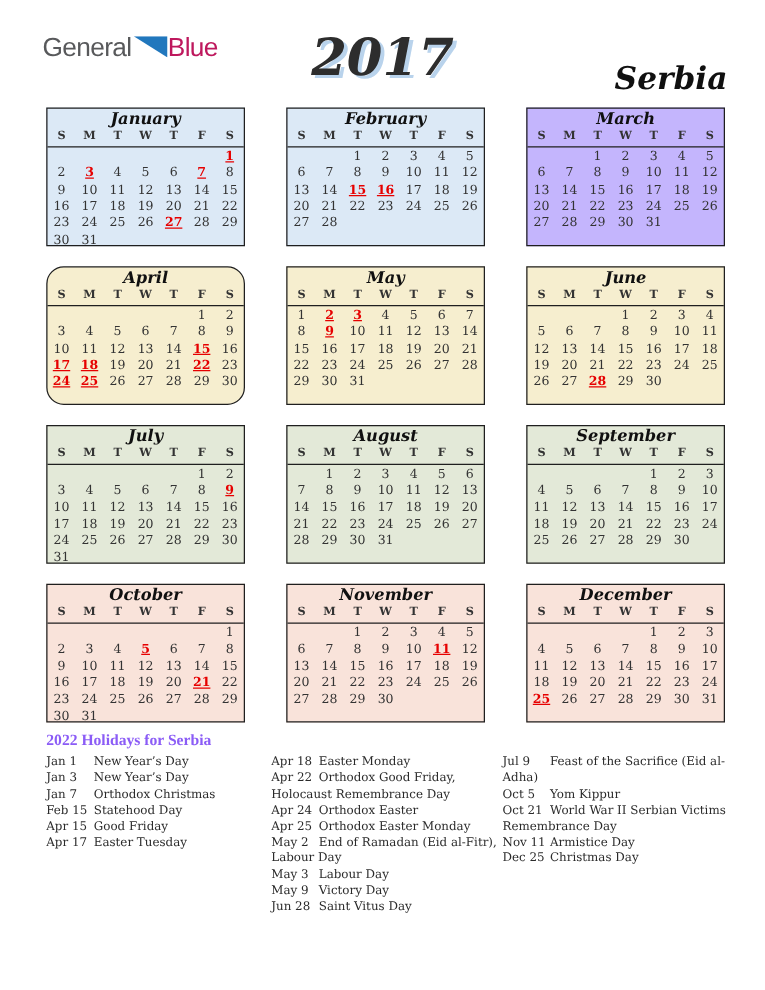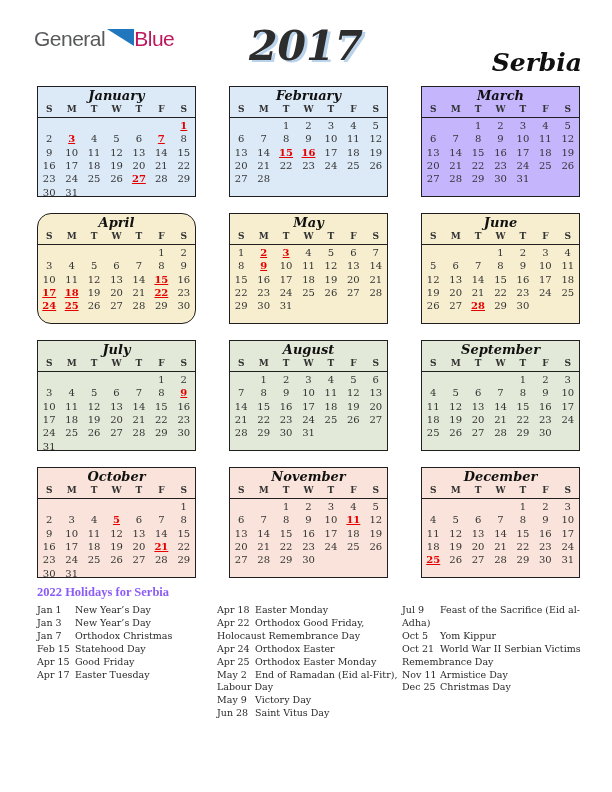--- a/index.html
+++ b/index.html
@@ -769,20 +769,21 @@
         <div class="hentry"><span class="hdate">Feb 15</span><span class="hname">Statehood Day</span></div>
         <div class="hentry"><span class="hdate">Apr 15</span><span class="hname">Good Friday</span></div>
         <div class="hentry"><span class="hdate">Apr 17</span><span class="hname">Easter Tuesday</span></div>
       </div>
       <div class="hcol hcol-1">
         <div class="hentry"><span class="hdate">Apr 18</span><span class="hname">Easter Monday</span></div>
         <div class="hentry"><span class="hdate">Apr 22</span><span class="hname">Orthodox Good Friday, Holocaust Remembrance Day</span></div>
         <div class="hentry"><span class="hdate">Apr 24</span><span class="hname">Orthodox Easter</span></div>
         <div class="hentry"><span class="hdate">Apr 25</span><span class="hname">Orthodox Easter Monday</span></div>
         <div class="hentry"><span class="hdate">May 2</span><span class="hname">End of Ramadan (Eid al-Fitr), Labour Day</span></div>
+        <div class="hentry"><span class="hdate">May 3</span><span class="hname">Labour Day</span></div>
         <div class="hentry"><span class="hdate">May 9</span><span class="hname">Victory Day</span></div>
         <div class="hentry"><span class="hdate">Jun 28</span><span class="hname">Saint Vitus Day</span></div>
       </div>
       <div class="hcol hcol-2">
         <div class="hentry"><span class="hdate">Jul 9</span><span class="hname">Feast of the Sacrifice (Eid al-Adha)</span></div>
         <div class="hentry"><span class="hdate">Oct 5</span><span class="hname">Yom Kippur</span></div>
         <div class="hentry"><span class="hdate">Oct 21</span><span class="hname">World War II Serbian Victims Remembrance Day</span></div>
         <div class="hentry"><span class="hdate">Nov 11</span><span class="hname">Armistice Day</span></div>
         <div class="hentry"><span class="hdate">Dec 25</span><span class="hname">Christmas Day</span></div>
       </div>

